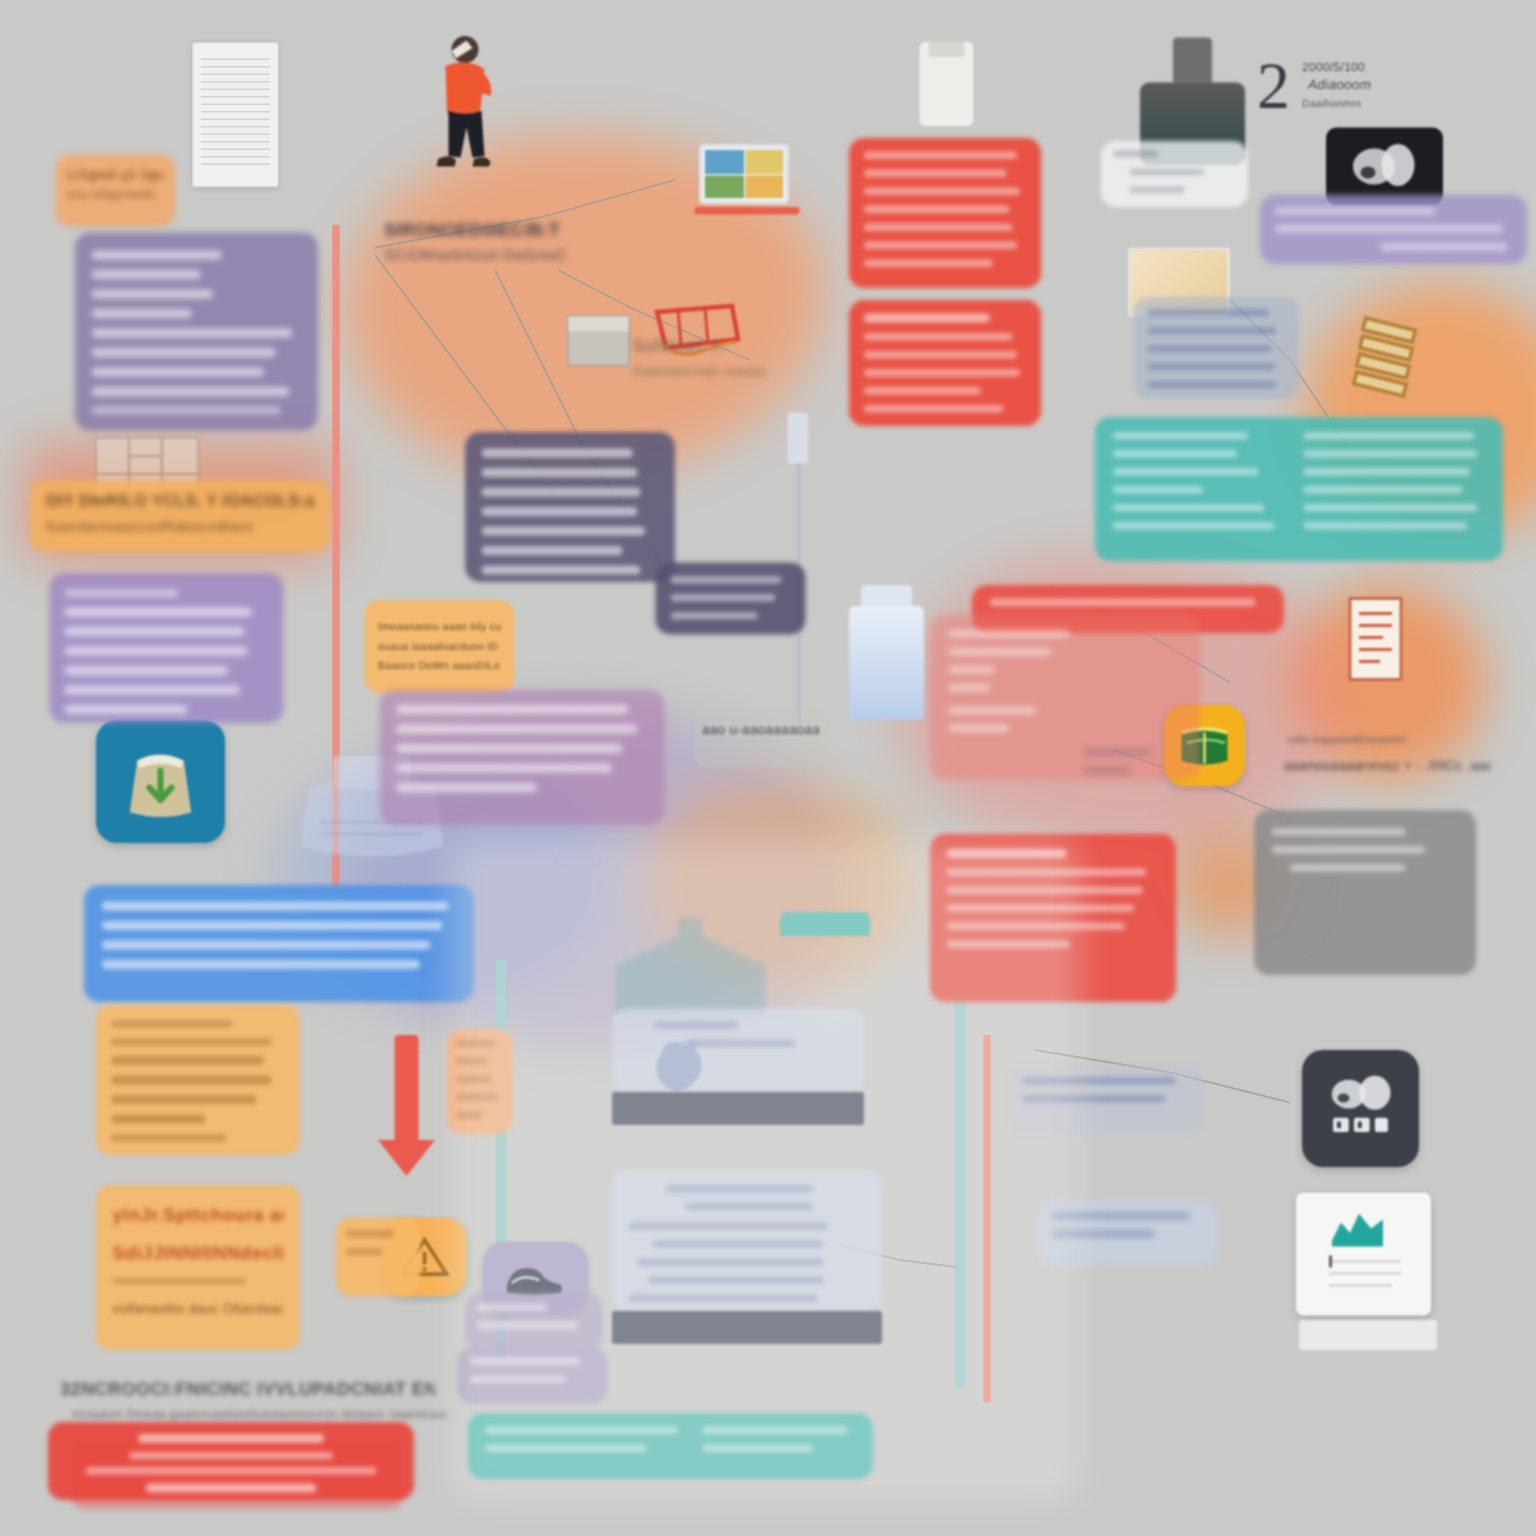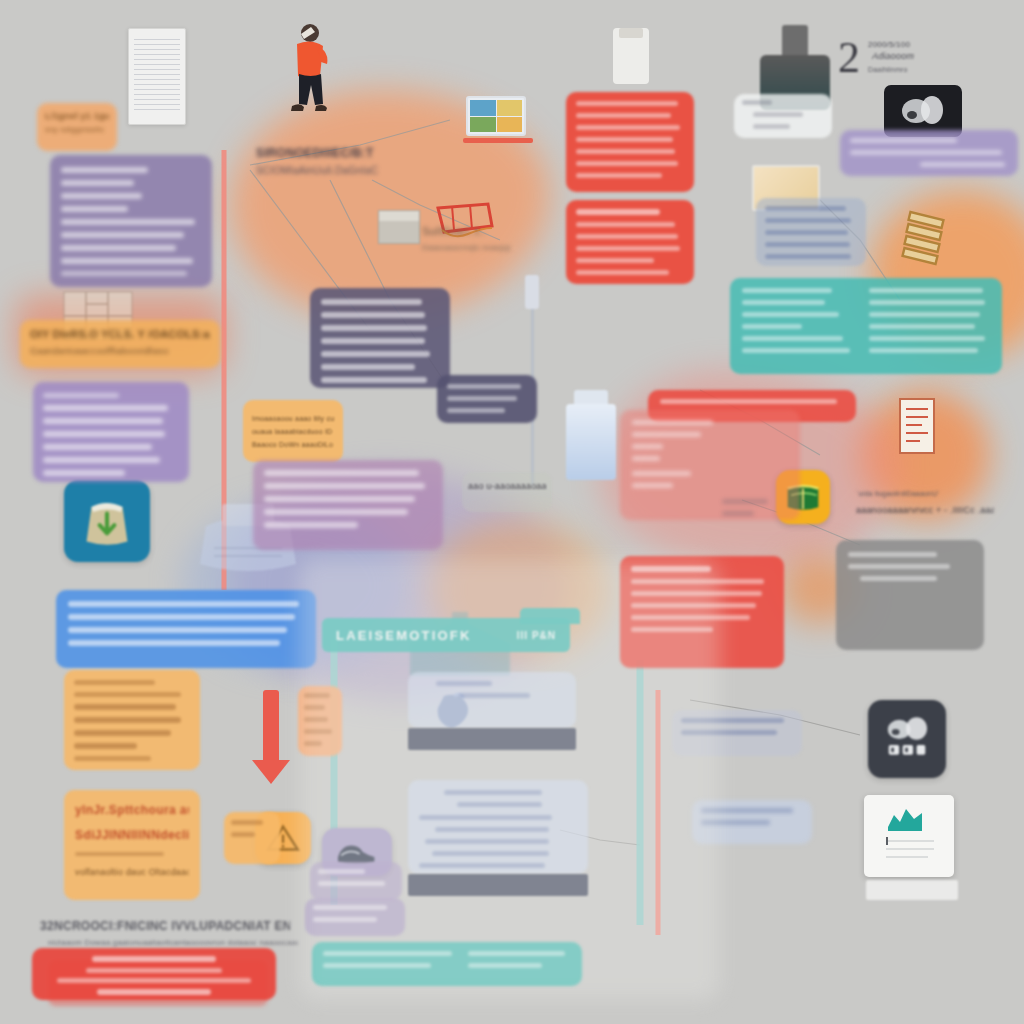--- a/index.html
+++ b/index.html
@@ -474,24 +474,20 @@
   <div class="card blur15 bluelines" style="left:672px;top:710px;width:130px;height:46px;background:rgba(190,196,216,.5);padding:8px 9px;">
     <div class="ln s" style="width:92%"></div>
     <div class="ln s" style="width:86%"></div>
   </div>
 
   <div class="card blur2 bluelines" style="left:692px;top:800px;width:120px;height:44px;background:rgba(197,211,238,.55);padding:8px 9px;">
     <div class="ln s" style="width:90%"></div>
     <div class="ln s" style="width:68%"></div>
   </div>
 
-  <div style="position:absolute;left:322px;top:618px;width:248px;height:34px;background:rgba(73,188,180,.92);border-radius:6px;filter:blur(.9px);display:flex;align-items:center;padding:0 14px;box-sizing:border-box;">
-    <div class="gtext" style="color:#f2f6f5;font-size:13px;font-weight:bold;letter-spacing:2.2px;flex:1;">LAEISEMOTIOFK</div>
-    <div class="gtext" style="color:#eef6f5;font-size:10px;font-weight:bold;letter-spacing:1px;">III P&amp;N</div>
-  </div>
   <div style="position:absolute;left:520px;top:608px;width:60px;height:16px;background:rgba(73,188,180,.92);border-radius:5px 5px 0 0;filter:blur(1px);"></div>
 
   <div class="card blur15 bluelines" style="left:408px;top:672px;width:168px;height:56px;background:rgba(206,218,240,.6);padding:9px 10px;">
     <div class="ln s" style="width:38%;margin-left:12%;"></div>
     <div class="ln s" style="width:48%;margin-left:28%;"></div>
   </div>
   <div style="position:absolute;left:408px;top:728px;width:168px;height:22px;background:#51576b;border-radius:2px;filter:blur(1.2px);"></div>
 
   <div class="card blur15 bluelines" style="left:408px;top:780px;width:180px;height:94px;background:rgba(206,218,240,.62);padding:10px 11px;">
     <div class="ln s" style="width:62%;margin-left:16%;"></div>

